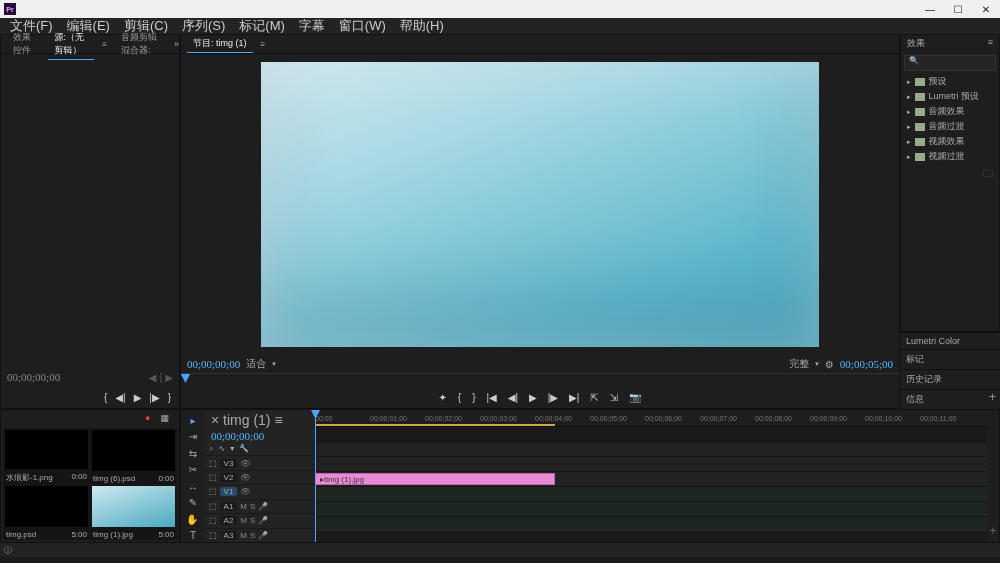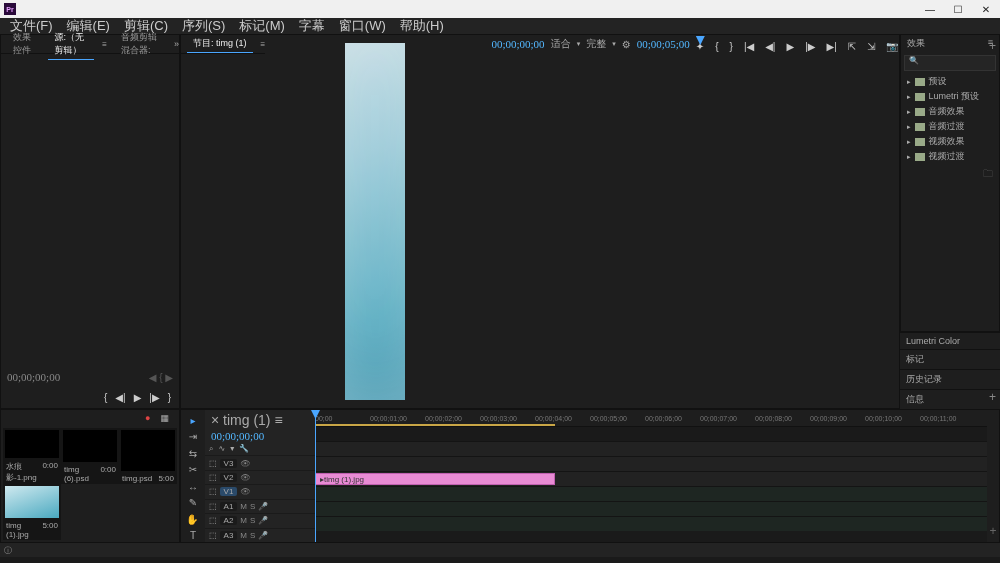--- a/index.html
+++ b/index.html
@@ -9,41 +9,41 @@
 .titlebar .winbtns span{width:28px;text-align:center;font-size:10px}
 .menubar{height:16px;background:#232323;display:flex;align-items:center;padding-left:4px;gap:2px}
 .menubar span{padding:0 6px;font-size:13px;color:#ccc}
 .workspace{display:flex;height:375px}
 .panel{background:#1e1e1e;border:1px solid #111;box-sizing:border-box}
 .tabrow{height:18px;display:flex;align-items:center;border-bottom:1px solid #111;font-size:9px;gap:8px;padding-left:6px}
 .tabrow .tab{padding:2px 6px;color:#999}
 .tabrow .tab.active{color:#eee;border-bottom:1px solid #4aa6ff}
 .left-col{width:180px;display:flex;flex-direction:column}
 .left-col .src{flex:1}
-.center-col{flex:1;display:flex;flex-direction:row}
+.center-col{flex:1;display:flex;flex-direction:column}
 .preview{flex:1;position:relative;padding:8px 80px;background:#1e1e1e}
 .preview-img{width:100%;height:100%;background:linear-gradient(160deg,#cfe9ef 0%,#a7d8e4 30%,#7ec6d6 55%,#5fb8cc 75%,#4aa9c0 100%);box-shadow:inset 0 0 60px rgba(255,255,255,.3),inset 0 -40px 80px rgba(0,30,60,.15)}
 .right-col{width:100px;display:flex;flex-direction:column}
 .effects-panel{flex:1}
 .effects-panel .search{margin:3px;height:14px;background:#252525;border:1px solid #333;font-size:8px;padding-left:4px;color:#666}
 .effects-panel .folder{display:flex;align-items:center;gap:4px;padding:1px 6px;font-size:9px}
 .effects-panel .folder::before{content:"▸";font-size:7px}
 .effects-panel .ficon{width:10px;height:8px;background:#9a8}
 .right-col .rowlink{padding:3px 6px;font-size:9px;border-top:1px solid #111;background:#1e1e1e}
 .tc-row{height:18px;display:flex;align-items:center;padding:0 6px;font-size:10px;gap:6px}
 .tc{color:#53b7ff;font-family:Liberation Serif, serif;font-size:11px}
 .tc.dim{color:#888}
 .ruler{height:12px;background:#1e1e1e;border-top:1px solid #333;position:relative}
 .playhead{position:absolute;left:0;top:0;width:9px;height:9px;background:#4aa6ff;clip-path:polygon(0 0,100% 0,50% 100%)}
 .transport{height:22px;display:flex;align-items:center;justify-content:center;gap:11px;color:#ccc;font-size:10px}
 .transport span{cursor:pointer}
 .lower{display:flex;height:134px}
 .project-panel{width:180px;display:flex;flex-direction:column}
 .project-panel .tools{height:16px;display:flex;justify-content:flex-end;gap:10px;padding:0 10px;align-items:center;font-size:9px}
-.thumbs{flex:1;display:grid;grid-template-columns:1fr 1fr 1fr;grid-auto-rows:56px;gap:0;padding:2px;overflow:hidden}
+.thumbs{flex:1;display:grid;grid-template-columns:1fr 1fr;grid-auto-rows:56px;gap:0;padding:2px;overflow:hidden}
 .thumb{background:#151515;display:flex;flex-direction:column}
 .thumb .img{flex:1;margin:2px;background:#000}
 .thumb .img.stars{background:radial-gradient(#fff 0.5px,transparent 0.5px) 0 0/8px 8px,#000}
 .thumb .img.blue{background:linear-gradient(160deg,#cfe9ef,#4aa9c0)}
 .thumb .lbl{font-size:8px;padding:1px 3px;display:flex;justify-content:space-between;color:#aaa}
 .timeline-panel{flex:1;display:flex}
 .tools-col{width:24px;background:#1e1e1e;display:flex;flex-direction:column;align-items:center;gap:4px;padding-top:4px}
 .tools-col span{width:14px;height:14px;display:flex;align-items:center;justify-content:center;font-size:10px;color:#aaa}
 .tools-col span.active{color:#4aa6ff}
 .track-head{width:110px;background:#232323;display:flex;flex-direction:column}

